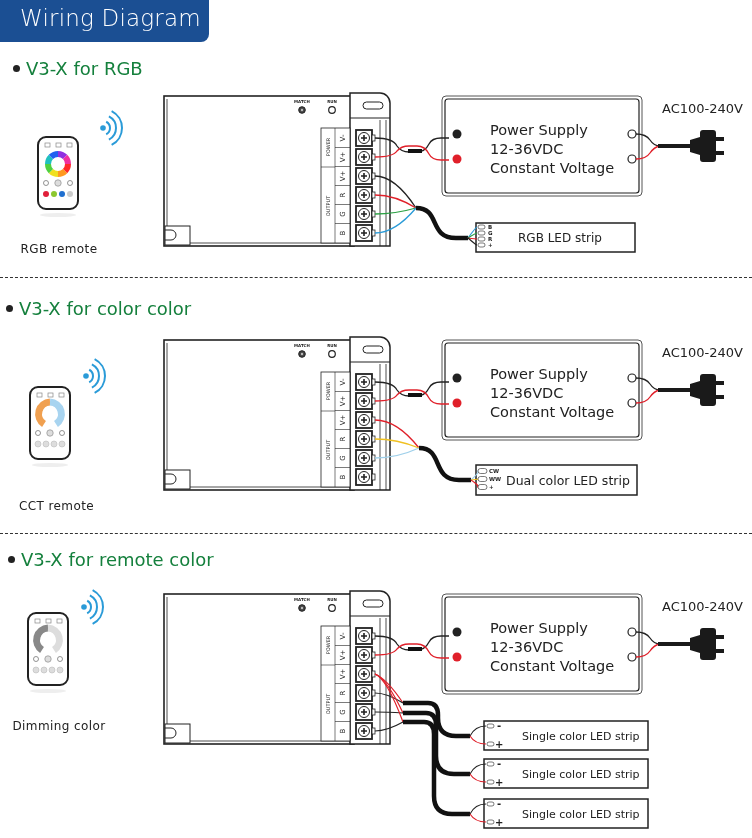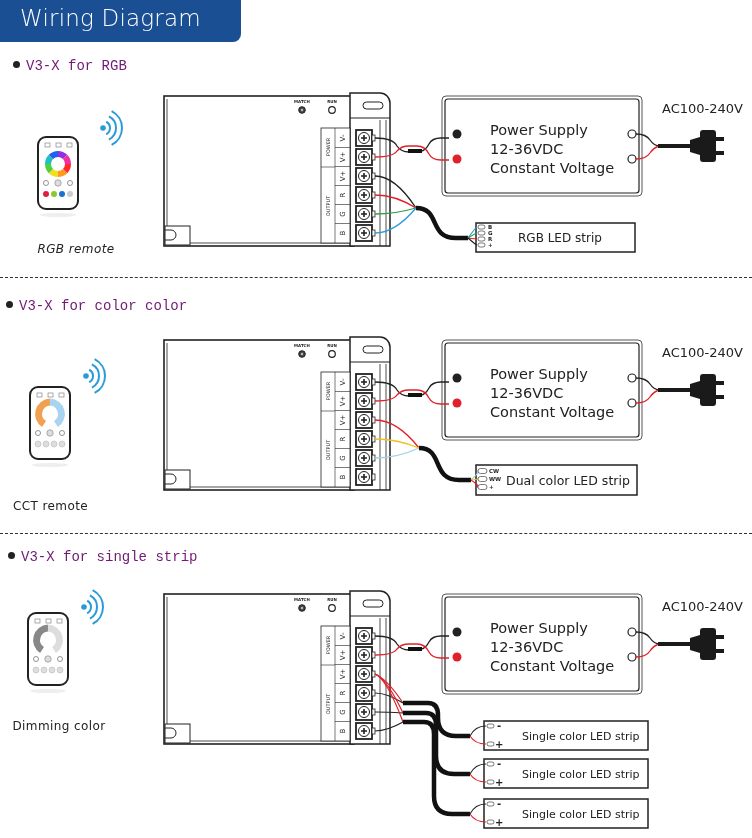--- a/index.html
+++ b/index.html
@@ -1,41 +1,41 @@
 <!DOCTYPE html>
 <html><head>
 <meta charset="utf-8">
 <style>
   html, body { margin:0; padding:0; background:#ffffff; }
   body { width:752px; height:838px; position:relative; overflow:hidden; font-family:"DejaVu Sans", sans-serif; color:#222; }
-  .banner { position:absolute; left:0; top:0; width:241px; height:42px; background:#1b4f93; border-bottom-right-radius:8px; }
+  .banner { position:absolute; left:0; top:0; width:209px; height:42px; background:#1b4f93; border-bottom-right-radius:8px; }
   .banner span { position:absolute; left:20px; top:5px; font-size:23px; color:#fff; font-family:"DejaVu Sans", sans-serif; letter-spacing:0.2px; font-weight:300; }
-  .section-title { position:absolute; font-size:14px; color:#701a75;font-family:Liberation Mono, monospace; }
+  .section-title { position:absolute; font-size:18px; color:#15803d; }
   .section-title .dot { display:inline-block; width:7px; height:7px; border-radius:50%; background:#222; margin-right:6px; vertical-align:middle; position:relative; top:-2px; }
   .divider { position:absolute; left:0; width:752px; border-top:1.3px dashed #333; height:0; }
   .remote-label { position:absolute; font-size:12px; color:#222; letter-spacing:0.4px; text-align:center; }
   svg { position:absolute; left:0; top:0; }
   .txt { font-family:"DejaVu Sans", sans-serif; }
 </style>
 </head>
 <body>
 
 <div class="banner">
   <span>Wiring Diagram</span>
 </div>
 
 <div class="section-title" style="left:13px; top:58px;"><span class="dot"></span><span>V3-X for RGB</span></div>
 <div class="section-title" style="left:6px; top:298px;"><span class="dot"></span><span>V3-X for color color</span></div>
-<div class="section-title" style="left:8px; top:549px;"><span class="dot"></span><span>V3-X for single strip</span></div>
+<div class="section-title" style="left:8px; top:549px;"><span class="dot"></span><span>V3-X for remote color</span></div>
 
 <div class="divider" style="top:277px;"></div>
 <div class="divider" style="top:533px;"></div>
 
-<div class="remote-label" style="left:36px; top:242px; width:80px;font-style:italic;">RGB remote</div>
-<div class="remote-label" style="left:8px; top:499px; width:85px;">CCT remote</div>
+<div class="remote-label" style="left:19px; top:242px; width:80px;">RGB remote</div>
+<div class="remote-label" style="left:14px; top:499px; width:85px;">CCT remote</div>
 <div class="remote-label" style="left:4px; top:719px; width:110px;">Dimming color</div>
 
 <svg id="diagram" width="752" height="838" viewBox="0 0 752 838">
     <g>
       <g>
         <rect x="38" y="137" width="40" height="72" rx="8" fill="#fff" stroke="#222" stroke-width="2"></rect>
         <rect x="45" y="143" width="5" height="4" fill="none" stroke="#888" stroke-width="0.7"></rect>
         <rect x="56" y="143" width="5" height="4" fill="none" stroke="#888" stroke-width="0.7"></rect>
         <rect x="67" y="143" width="5" height="4" fill="none" stroke="#888" stroke-width="0.7"></rect>
         <path d="M71,164 A13,13 0 0 1 67.19238815542512,173.1923881554251 L62.94974746830583,168.94974746830584 A7,7 0 0 0 65,164 Z" fill="#ff2a2a"></path>

